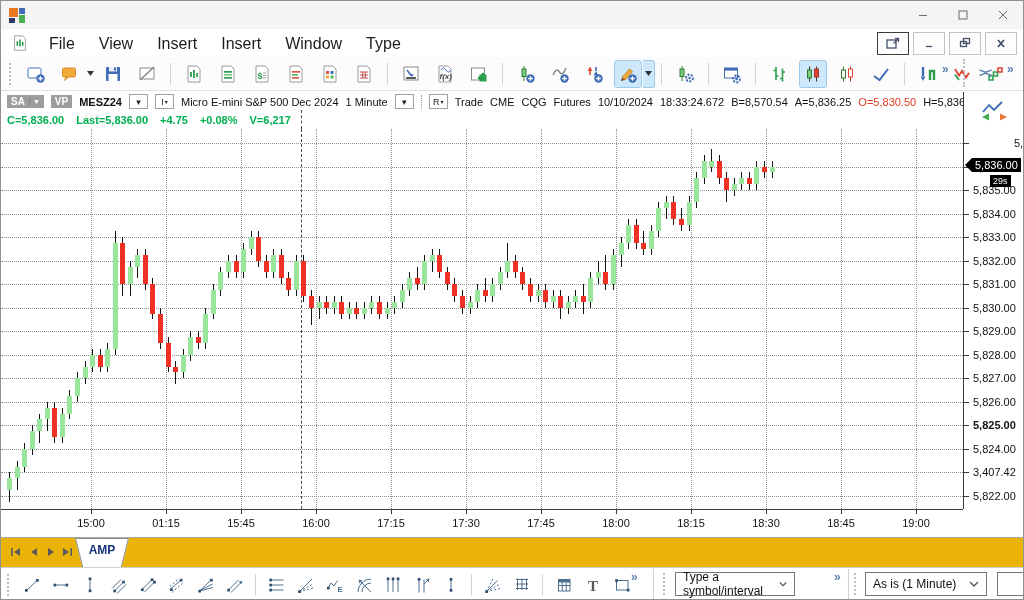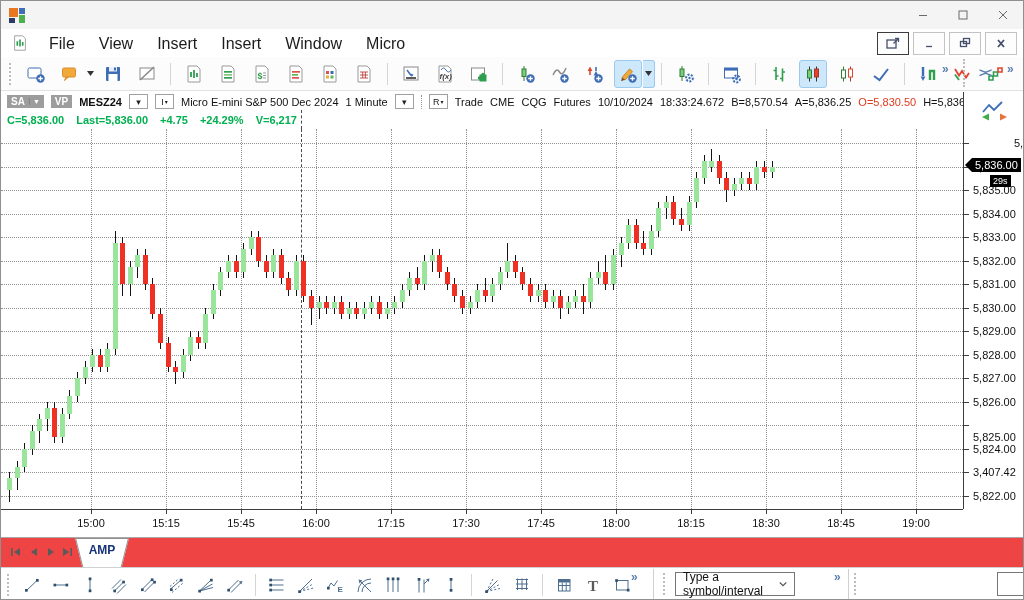--- a/index.html
+++ b/index.html
@@ -51,21 +51,21 @@
   .ptick{position:absolute;left:0;width:5px;height:0;border-top:1px solid #3c3c3c;}
   .plabel{position:absolute;left:9px;transform:translateY(-50%);font-size:11px;color:#111;white-space:nowrap;}
   .ptag{position:absolute;left:8px;background:#000;color:#fff;font-size:11px;padding:1px 3px;white-space:nowrap;}
   .ptag:before{content:"";position:absolute;left:-7px;top:50%;transform:translateY(-50%);border:7px solid transparent;border-right:7px solid #000;border-left:none;}
   .countdown{position:absolute;background:#000;color:#fff;font-size:9px;padding:0 3px;line-height:12px;}
   
   .taxis{position:absolute;left:0;top:508px;width:962px;height:28px;background:#fff;border-top:1px solid #3c3c3c;box-sizing:border-box;}
   .ttick{position:absolute;top:0;height:4px;width:0;border-left:1px solid #3c3c3c;}
   .tlabel{position:absolute;top:7px;transform:translateX(-50%);font-size:11px;color:#111;}
   
-  .tabbar{position:absolute;left:0;top:536px;width:100%;height:30px;background:#ef4444;border-top:1px solid #a8a8a8;box-sizing:border-box;}
+  .tabbar{position:absolute;left:0;top:536px;width:100%;height:30px;background:#eab308;border-top:1px solid #a8a8a8;box-sizing:border-box;}
   .nav-btn{position:absolute;top:5px;width:16px;height:18px;display:flex;align-items:center;justify-content:center;}
   .nav-btn svg{fill:#5a5a5a;}
   .sheet-tab{position:absolute;left:72px;top:0px;width:58px;height:29px;}
   .sheet-tab .half{position:absolute;top:0;width:50%;height:100%;background:#fff;border-top:1px solid #8f8f8f;}
   .sheet-tab .L{left:2px;border-left:1px solid #8f8f8f;transform:skewX(14deg);transform-origin:top left;}
   .sheet-tab .R{right:2px;border-right:1px solid #8f8f8f;transform:skewX(-14deg);transform-origin:top right;}
   .sheet-tab .lbl{position:absolute;left:0;right:0;top:5px;text-align:center;font-size:12px;font-weight:bold;color:#16337a;}
   
   .drawbar{position:absolute;left:0;top:566px;width:100%;height:34px;background:#fff;border-top:1px solid #d0d0d0;display:flex;align-items:center;padding-left:6px;box-sizing:border-box;}
   .dbtn{width:24px;height:24px;display:flex;align-items:center;justify-content:center;margin:0 2.5px;flex:0 0 auto;}
@@ -108,21 +108,21 @@
   <div class="menubar">
     <span class="appicon"><svg viewBox="0 0 20 20" width="18" height="18">
           <path d="M4 2h9l3 3v13H4z" fill="#fff" stroke="#9a9a9a"></path>
           <path d="M7 13V8M10 14V6M13 13V9" stroke="#2e9e4f" stroke-width="1.8" fill="none"></path>
         </svg></span>
     <span class="menu-item">File</span>
     <span class="menu-item">View</span>
     <span class="menu-item">Insert</span>
     <span class="menu-item">Insert</span>
     <span class="menu-item">Window</span>
-    <span class="menu-item">Micro</span>
+    <span class="menu-item">Type</span>
     <span class="mdi-btns">
       <span class="mdi-btn active">
           <svg width="14" height="12">
             <rect x="1" y="3" width="9" height="8"></rect>
             <path d="M7.5 6.5L12 2M9 1.5h3.5V5"></path>
           </svg>
         </span>
       <span class="mdi-btn">
           <svg width="14" height="12">
             <path d="M4 9.5h6"></path>
@@ -379,21 +379,21 @@
       <span>B=8,570.54</span>
       <span>A=5,836.25</span>
       <span class="red">O=5,830.50</span>
       <span>H=5,836.75</span>
     </div>
 
   <div class="quoteline" id="quoteline" style="color: rgb(0, 176, 80);">
       <span>C=5,836.00</span>
       <span>Last=5,836.00</span>
       <span>+4.75</span>
-      <span>+24.29%</span>
+      <span>+0.08%</span>
       <span>V=6,217</span>
     </div>
 
   <div class="plot" id="plot">
       <div class="grid-h" style="top: 366.95px;"></div>
       <div class="grid-h" style="top: 343.42px;"></div>
       <div class="grid-h" style="top: 319.89px;"></div>
       <div class="grid-h" style="top: 296.36px;"></div>
       <div class="grid-h" style="top: 272.83px;"></div>
       <div class="grid-h" style="top: 249.3px;"></div>
@@ -635,21 +635,21 @@
           <polygon points="27,17 20,13.5 20,20.5" fill="#e8743b"></polygon>
         </svg>
     </span>
   <div class="ptick" style="top: 403.95px;"></div>
       <div class="plabel" style="top: 403.95px;">5,822.00</div>
       <div class="ptick" style="top: 380.42px;"></div>
       <div class="plabel" style="top: 380.42px;">3,407.42</div>
       <div class="ptick" style="top: 356.89px;"></div>
       <div class="plabel" style="top: 356.89px;">5,824.00</div>
       <div class="ptick" style="top: 333.36px;"></div>
-      <div class="plabel" style="top: 345px;">5,825.00</div>
+      <div class="plabel" style="top: 333px; font-weight: bold;">5,825.00</div>
       <div class="ptick" style="top: 309.83px;"></div>
       <div class="plabel" style="top: 309.83px;">5,826.00</div>
       <div class="ptick" style="top: 286.3px;"></div>
       <div class="plabel" style="top: 286.3px;">5,827.00</div>
       <div class="ptick" style="top: 262.77px;"></div>
       <div class="plabel" style="top: 262.77px;">5,828.00</div>
       <div class="ptick" style="top: 239.24px;"></div>
       <div class="plabel" style="top: 239.24px;">5,829.00</div>
       <div class="ptick" style="top: 215.71px;"></div>
       <div class="plabel" style="top: 215.71px;">5,830.00</div>
@@ -668,21 +668,21 @@
       <div class="ptick" style="top: 51px;"></div>
       <div class="plabel" style="top: 51px; margin-left: 41px;">5,837.00</div>
       <div class="ptag" style="top: 65.53px;">5,836.00</div>
       <div class="countdown" style="left: 26px; top: 82.53px;">29s</div>
     </div>
 
   <div class="taxis" id="taxis">
       <div class="ttick" style="left: 90px;"></div>
       <div class="tlabel" style="left: 90px;">15:00</div>
       <div class="ttick" style="left: 165px;"></div>
-      <div class="tlabel" style="left: 165px;">15:15</div>
+      <div class="tlabel" style="left: 165px;">01:15</div>
       <div class="ttick" style="left: 240px;"></div>
       <div class="tlabel" style="left: 240px;">15:45</div>
       <div class="ttick" style="left: 315px;"></div>
       <div class="tlabel" style="left: 315px;">16:00</div>
       <div class="ttick" style="left: 390px;"></div>
       <div class="tlabel" style="left: 390px;">17:15</div>
       <div class="ttick" style="left: 465px;"></div>
       <div class="tlabel" style="left: 465px;">17:30</div>
       <div class="ttick" style="left: 540px;"></div>
       <div class="tlabel" style="left: 540px;">17:45</div>
@@ -881,16 +881,22 @@
   <div class="dgrip" style="left:662px;"></div>
   <div class="combo" style="left:674px;width:120px;">
     <span>Type a symbol/interval</span>
     <svg width="10" height="7" viewBox="0 0 10 7">
         <path d="M1 1l4 4 4-4" stroke="#555" fill="none" stroke-width="1.4"></path>
       </svg>
   </div>
   <span class="chev" style="left:833px;top:569px;">»</span>
   <div class="vsep-full" style="left:847px;"></div>
   <div class="dgrip" style="left:853px;"></div>
+  <div class="combo" style="left:864px;width:122px;">
+    <span>As is (1 Minute)</span>
+    <svg width="10" height="7" viewBox="0 0 10 7">
+        <path d="M1 1l4 4 4-4" stroke="#555" fill="none" stroke-width="1.4"></path>
+      </svg>
+  </div>
   <span class="chev" style="left:1010px;top:569px;">»</span>
   <div class="combo" style="left:996px;width:40px;"></div>
 
 </div>
 
 </body></html>

